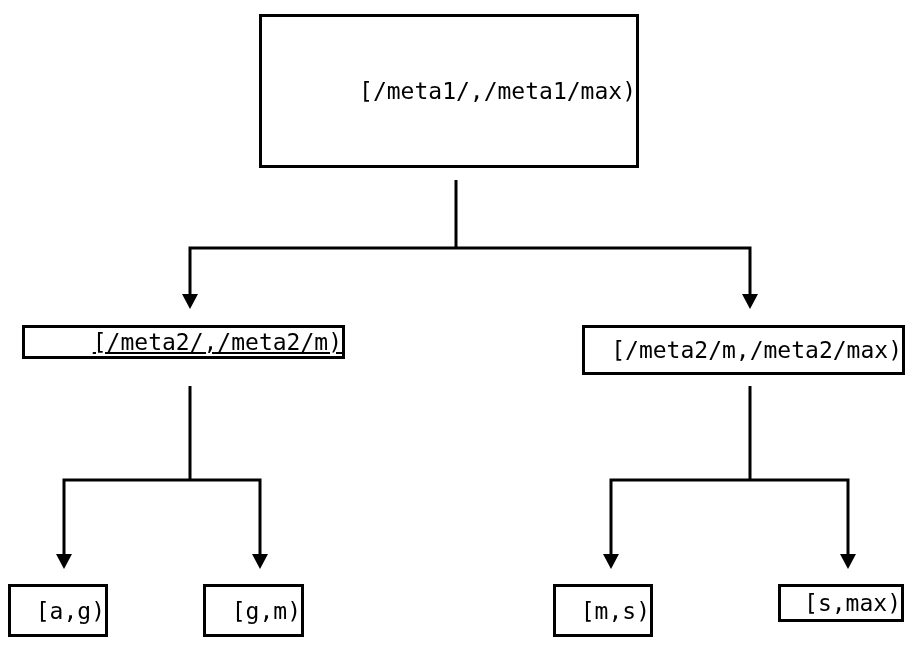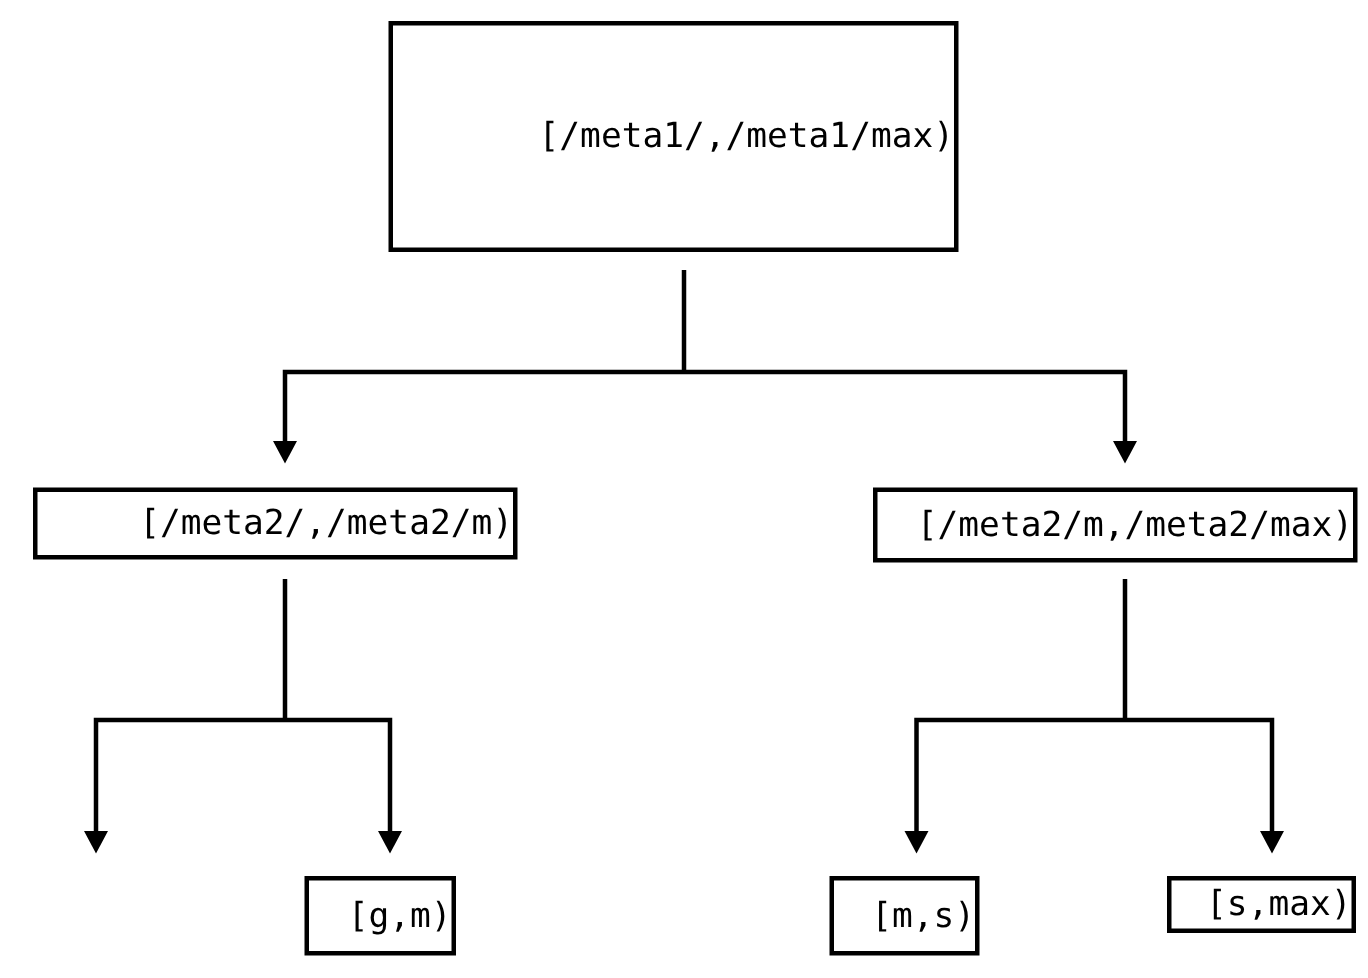--- a/index.html
+++ b/index.html
@@ -46,28 +46,31 @@
     <path d="M750,386 V480"></path>
     <path d="M611,556 V480 H848 V556"></path>
     <polygon points="603,554 619,554 611,569"></polygon>
     <polygon points="840,554 856,554 848,569"></polygon>
   </svg>
 
   <div class="node" style="left:259px; top:14px; width:380px; height:154px;">
     <span>[/meta1/,/meta1/max)</span>
   </div>
 
-  <div class="node" style="left:22px; top:325px; width:323px; height:48px;">
+  <div class="node" style="left:22px; top:325px; width:323px; height:34px;text-decoration:underline;">
     <span>[/meta2/,/meta2/m)</span>
   </div>
 
   <div class="node" style="left:582px; top:325px; width:323px; height:50px;">
     <span>[/meta2/m,/meta2/max)</span>
   </div>
 
+  <div class="node" style="left:8px; top:584px; width:100px; height:53px;">
+    <span>[a,g)</span>
+  </div>
 
   <div class="node" style="left:203px; top:584px; width:101px; height:53px;">
     <span>[g,m)</span>
   </div>
 
   <div class="node" style="left:553px; top:584px; width:100px; height:53px;">
     <span>[m,s)</span>
   </div>
 
   <div class="node" style="left:778px; top:584px; width:126px; height:38px;">

